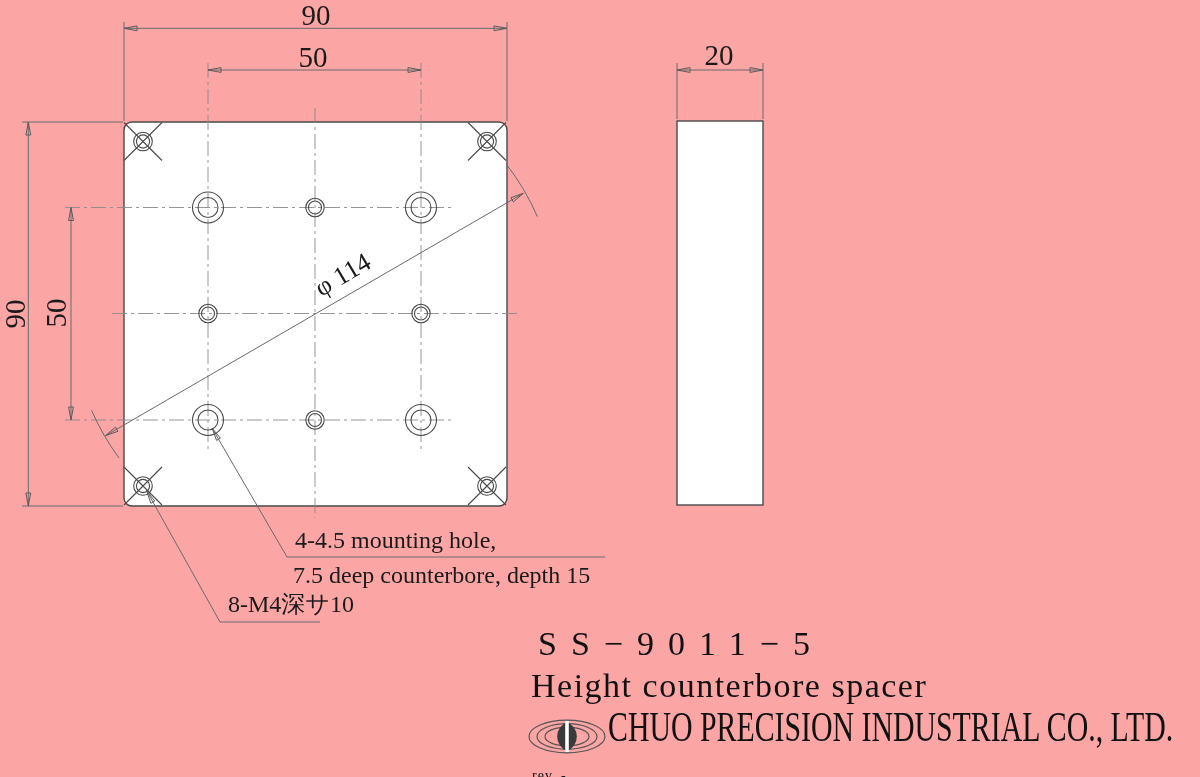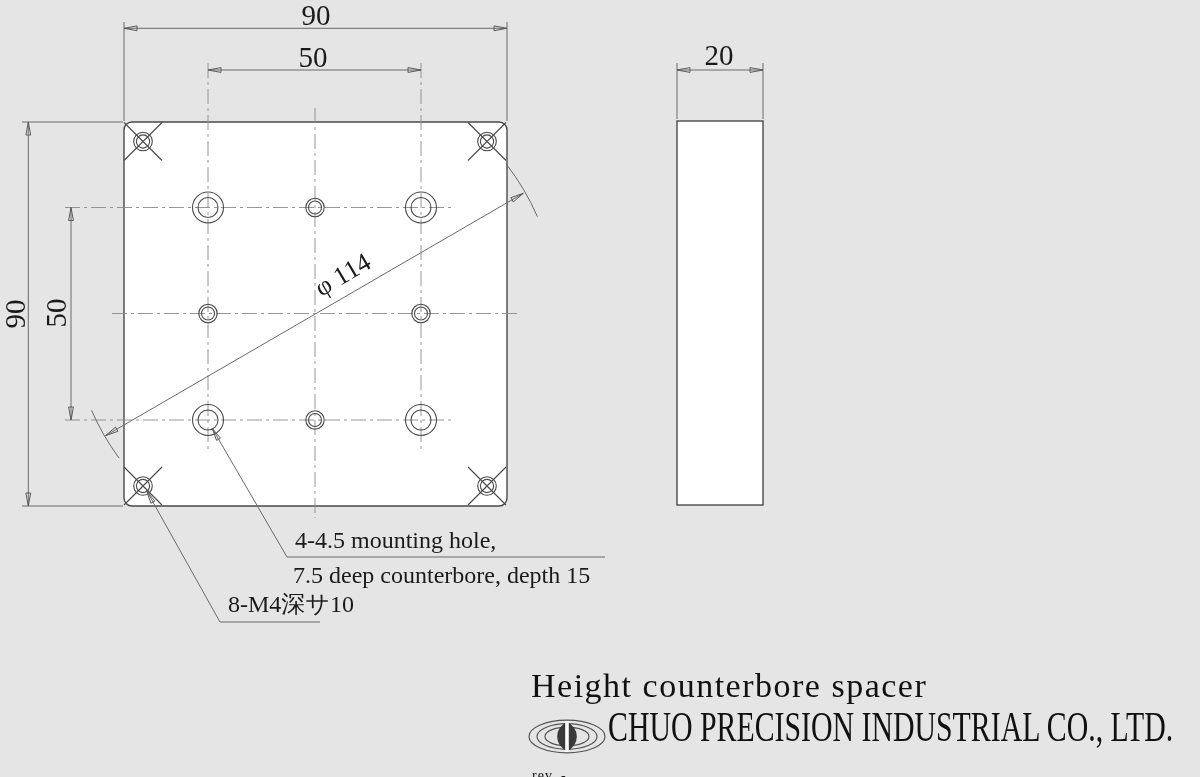--- a/index.html
+++ b/index.html
@@ -1,16 +1,16 @@
 <!DOCTYPE html>
 <html><head>
 <meta charset="utf-8">
 <style>
   html,body{margin:0;padding:0;background:#fff;}
-  #stage{position:relative;width:1200px;height:777px;background:#e5e5e5;overflow:hidden;
+  #stage{position:relative;width:1200px;height:777px;background:#fca5a5;overflow:hidden;
          font-family:"Liberation Serif","DejaVu Serif",serif;color:#111;}
   #drawing-svg{position:absolute;left:0;top:0;}
   .objfill{stroke:#4a4a4a;stroke-width:1.4;fill:#ffffff;}
   .thinline{stroke:#4a4a4a;stroke-width:1.1;fill:none;}
   .centerline{stroke:#8a8a8a;stroke-width:0.9;fill:none;stroke-dasharray:15 4 3 4;}
   .dimline{stroke:#6a6a6a;stroke-width:1;fill:none;}
   .arrow{stroke:#5a5a5a;stroke-width:1;fill:none;stroke-linejoin:miter;}
   text{fill:#1a1a1a;font-family:"Liberation Serif","DejaVu Serif",serif;}
   .dim-text{font-size:29px;text-anchor:middle;}
   .note-text{font-size:24px;}
@@ -157,20 +157,21 @@
         <text class="note-text" x="293" y="583">7.5 deep counterbore, depth 15</text>
       </g>
       <g>
         <path class="dimline" d="M146.5,490.5 L220,622 H320"></path>
         <path class="arrow" d="M150.9,503.3 L146.5,490.5 L154.7,501.1 Z"></path>
         <text class="note-text" x="228" y="612">8-M4深サ10</text>
       </g>
     </g>
   </svg>
 
+  <div class="titleblock-item" id="part-number">SS−9011−5</div>
 
   <div class="titleblock-item" id="part-name">Height counterbore spacer</div>
 
   <svg id="logo" width="80" height="35" viewBox="0 0 80 35" xmlns="http://www.w3.org/2000/svg">
     <ellipse cx="40" cy="17.5" rx="38" ry="16.3" fill="none" stroke="#555" stroke-width="1.2"></ellipse>
     <ellipse cx="40" cy="17.5" rx="30" ry="12.8" fill="none" stroke="#555" stroke-width="1.2"></ellipse>
     <ellipse cx="40" cy="17.5" rx="22" ry="9.3" fill="none" stroke="#555" stroke-width="1.2"></ellipse>
     <path d="M40,3 A15.6,15.6 0 0 0 40,32 A15.6,15.6 0 0 0 40,3 Z" fill="#3a3a3a"></path>
     <rect x="38.2" y="2" width="3.6" height="31" fill="#ffffff"></rect>
   </svg>

